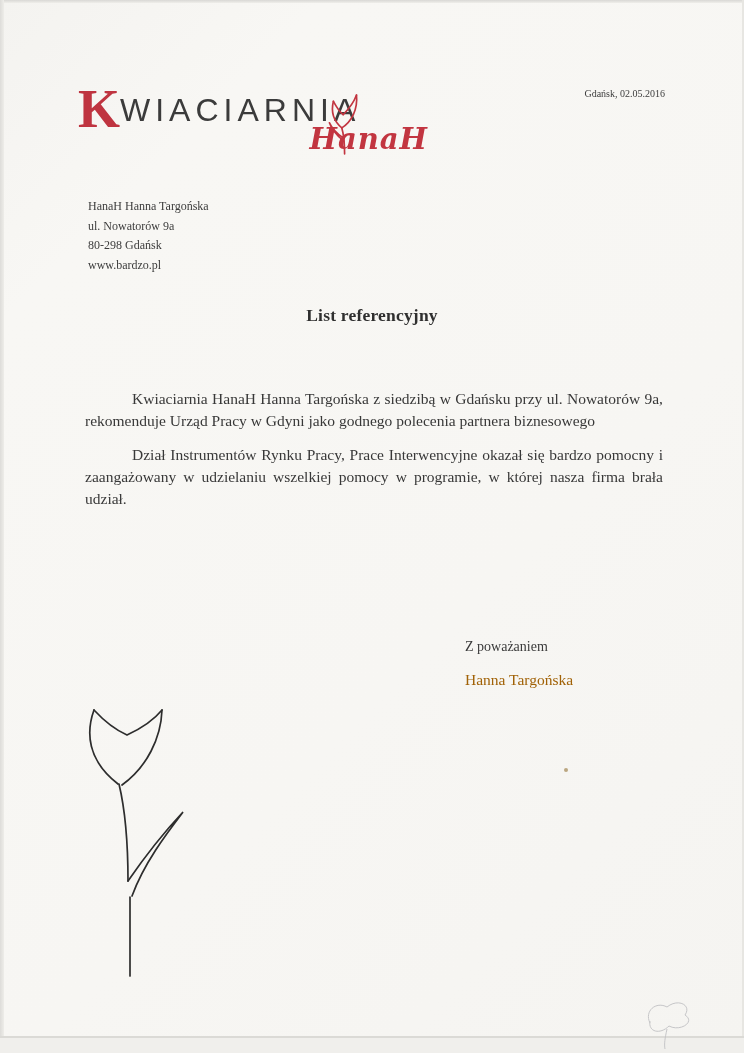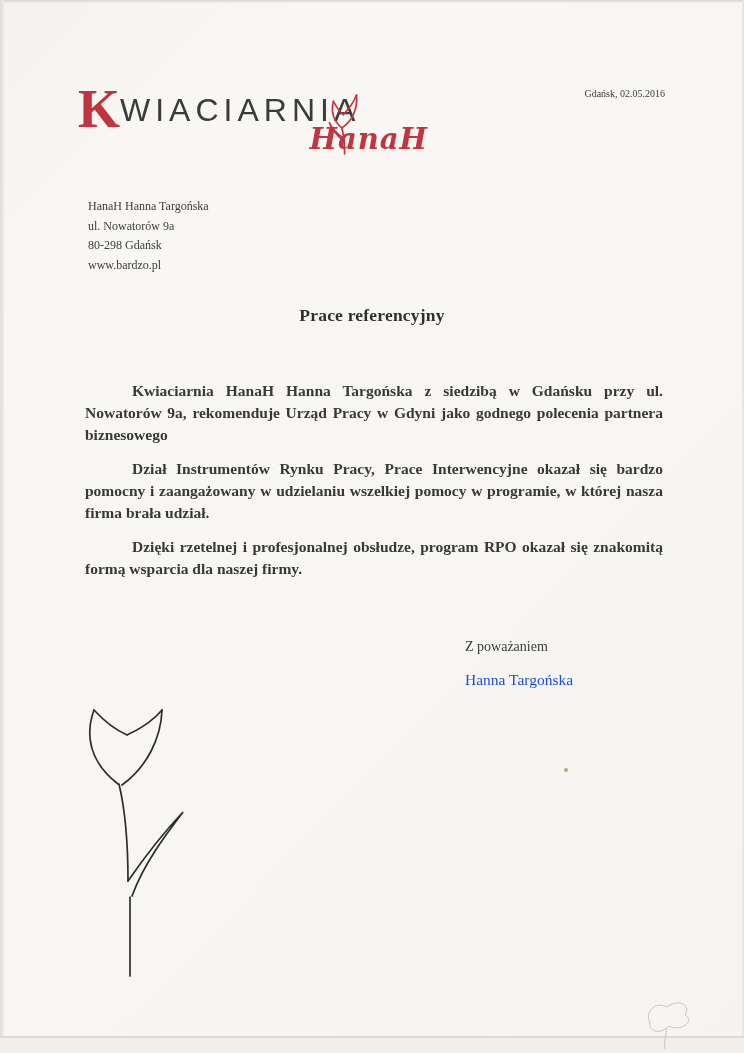--- a/index.html
+++ b/index.html
@@ -31,25 +31,25 @@
 
   .dateline{position:absolute;right:79px;top:88px;font-size:10px;color:#3c3c3c;}
 
   .sender{position:absolute;left:88px;top:189px;font-size:12px;line-height:19.5px;color:#3c3c3c;margin-top:8px;}
 
   .title{position:absolute;left:0;right:0;top:305px;text-align:center;
     font-weight:bold;font-size:17.5px;color:#2f2f2f;letter-spacing:0.2px;}
 
   .body-text{position:absolute;left:85px;top:376px;width:578px;
     font-size:15.5px;line-height:22px;color:#383838;}
-  .body-text p{margin:4px 0 12px 0;text-align:justify;font-weight:bold;}
+  .body-text p{margin:12px 0 12px 0;text-align:justify;}
   .body-text p.indent{text-indent:47px;}
 
   .closing{position:absolute;left:465px;top:639px;font-size:14px;color:#3a3a3a;}
-  .signature{position:absolute;left:465px;top:671px;font-size:15.5px;color:#1d4ed8;}
+  .signature{position:absolute;left:465px;top:671px;font-size:15.5px;color:#a16207;}
 
   .tulip-sketch{position:absolute;left:60px;top:700px;}
   .scribble{position:absolute;left:638px;top:995px;}
   .speck{position:absolute;left:564px;top:768px;width:4px;height:4px;
     border-radius:50%;background:#ab9264;opacity:0.8;}
 </style>
 </head>
 <body>
 
 <div class="page">
@@ -79,26 +79,25 @@
 
   <div class="dateline">Gdańsk, 02.05.2016</div>
 
   <div class="sender">
     <div>HanaH Hanna Targońska</div>
     <div>ul. Nowatorów 9a</div>
     <div>80-298 Gdańsk</div>
     <div>www.bardzo.pl</div>
   </div>
 
-  <div class="title">Prace referencyjny</div>
+  <div class="title">List referencyjny</div>
 
   <div class="body-text">
     <p class="indent">Kwiaciarnia HanaH Hanna Targońska z siedzibą w Gdańsku przy ul. Nowatorów 9a, rekomenduje Urząd Pracy w Gdyni jako godnego polecenia partnera biznesowego</p>
     <p class="indent">Dział Instrumentów Rynku Pracy, Prace Interwencyjne okazał się bardzo pomocny i zaangażowany w udzielaniu wszelkiej pomocy w programie, w której nasza firma brała udział.</p>
-    <p class="indent">Dzięki rzetelnej i profesjonalnej obsłudze, program RPO okazał się znakomitą formą wsparcia dla naszej firmy.</p>
   </div>
 
   <div class="closing">Z poważaniem</div>
   <div class="signature">Hanna Targońska</div>
 
   <span class="tulip-sketch">
     <svg width="180" height="290" viewBox="0 0 180 290" fill="none" stroke="#2d2d2d" stroke-width="1.7" stroke-linecap="round">
       <path d="M34,10 C26,32 27,60 58,84"></path>
       <path d="M34,10 C46,23 58,31 67,35 C80,29 93,21 102,10"></path>
       <path d="M102,10 C101,38 87,67 62,85"></path>

